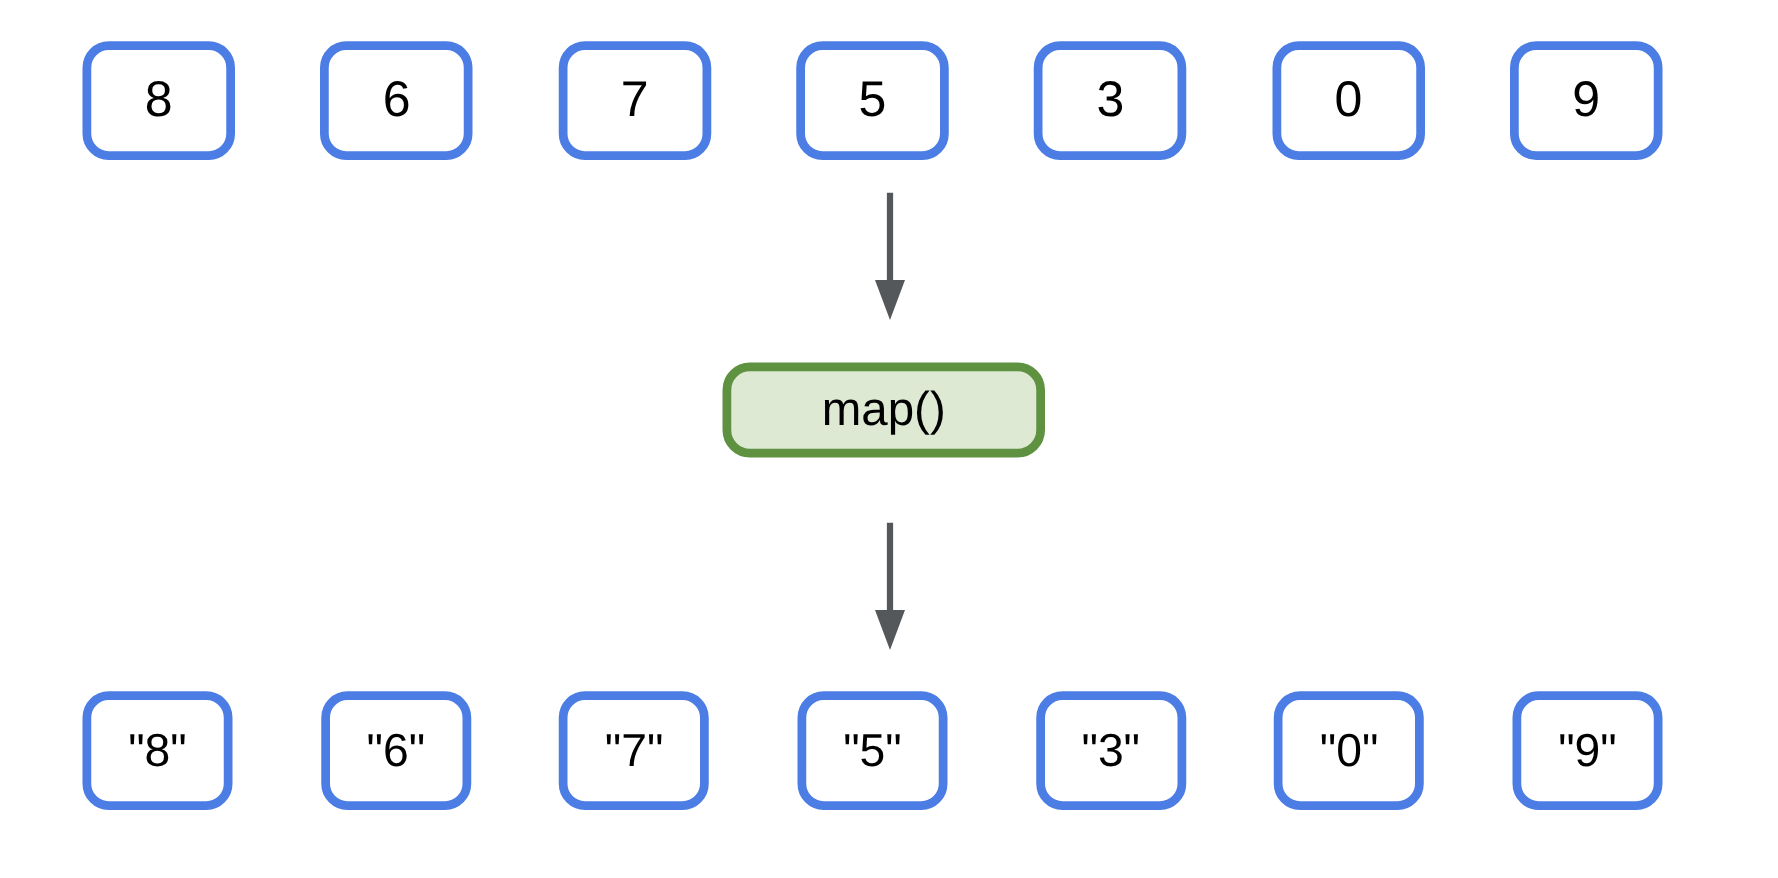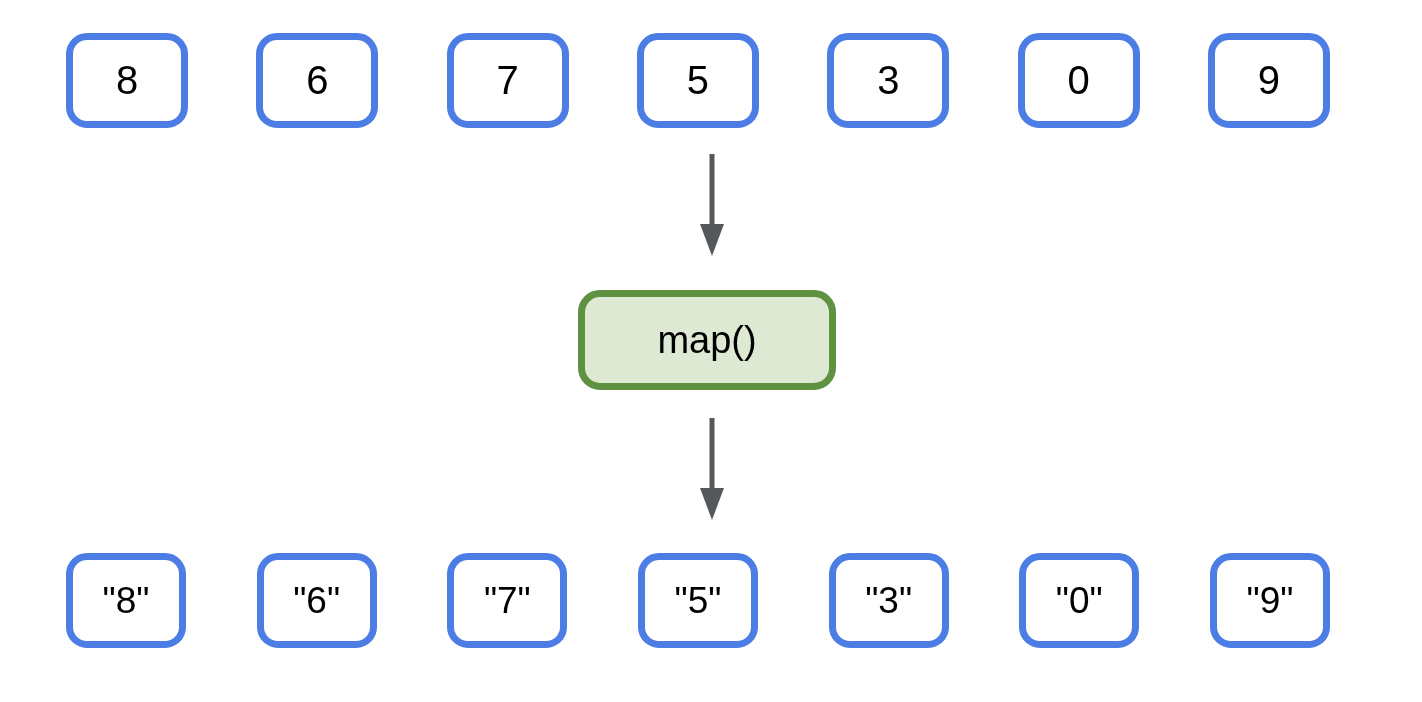--- a/index.html
+++ b/index.html
@@ -55,21 +55,21 @@
     width:26px;
     height:102px;
   }
   .arrow-1{top:154px;}
   .arrow-2{top:418px;}
   .map-box{
     position:absolute;
     left:578px;
     top:290px;
     width:258px;
-    height:100px;
+    height:76px;
     background:var(--map-fill-green);
     border:7px solid var(--map-border-green);
     border-radius:22px;
     display:flex;
     align-items:center;
     justify-content:center;
     color:var(--text-black);
     font-size:38px;
     font-weight:500;
   }

